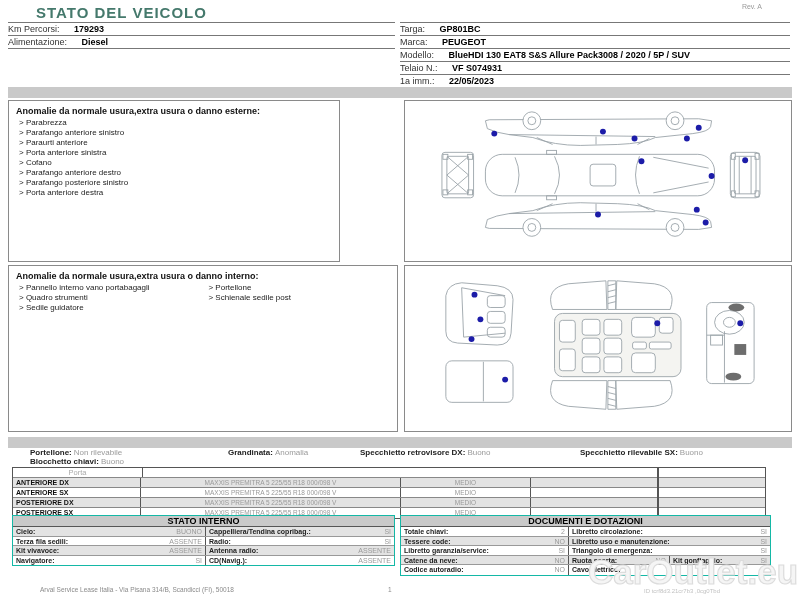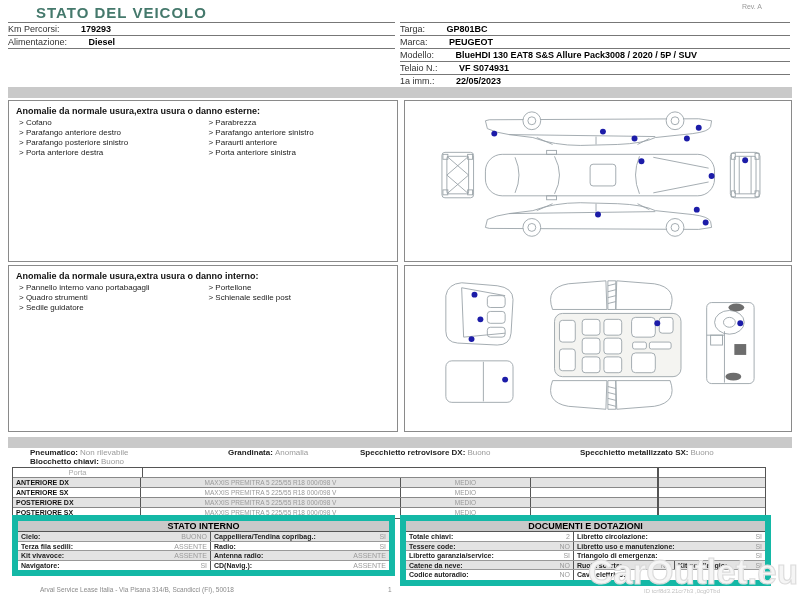--- a/index.html
+++ b/index.html
@@ -10,21 +10,21 @@
   .title { position:absolute; left:36px; top:4px; font-size:15px; font-weight:bold;
            letter-spacing:1px; color:#45796c; }
   .rev   { position:absolute; right:38px; top:3px; font-size:7px; color:#9a9a9a; }
 
   .hblock { position:absolute; top:22px; border-top:1px solid #777; }
   .hblock-left  { left:8px;  width:387px; }
   .hblock-right { left:400px; width:390px; }
   .hrow { height:13px; line-height:13px; border-bottom:1px solid #777;
           font-size:9px; white-space:nowrap; overflow:hidden; }
   .hlabel { color:#333; }
-  .hvalue { font-weight:bold; color:#000; margin-left:19px; }
+  .hvalue { font-weight:bold; color:#000; margin-left:12px; }
 
   .band { position:absolute; left:8px; width:784px; height:11px; background:#c9c9c9; }
   .band1 { top:87px; } .band2 { top:437px; }
 
   .abox { position:absolute; border:1px solid #8a8a8a; background:#fff; }
   .abox-title { font-size:9px; font-weight:bold; color:#111; padding:5px 0 2px 7px; }
   .acols { position:relative; padding-left:10px; }
   .acol { display:inline-block; vertical-align:top; font-size:8px; line-height:10px; color:#222; }
   .acol1 { width:185px; } .acol2 { width:180px; }
   .aitem { margin-bottom:0; }
@@ -44,21 +44,21 @@
   .trow { display:flex; border-bottom:1px solid #888; height:10px; line-height:9px; }
   .trow:last-child { border-bottom:none; }
   .trow.alt { background:#e3e3e3; }
   .tcell { border-right:1px solid #555; padding:0 3px; overflow:hidden; white-space:nowrap; }
   .tcell:last-child { border-right:none;margin-top:22px; }
   .tcell.center { text-align:center; }
   .thead-text { color:#aaa; font-size:7.5px; }
   .tpos { font-weight:bold; color:#111; }
   .tgray { color:#9a9a9a; font-size:6.5px; }
 
-  .btable { position:absolute; border:6px solid #14b8a6; background:#fff; font-size:7px; }
+  .btable { position:absolute; border:1px solid #14b8a6; background:#fff; font-size:7px; }
   .btable-header { height:11px; line-height:11px; text-align:center; background:#c9c9c9;
                    font-size:9px; font-weight:bold; color:#000; border-bottom:1px solid #555; }
   .brow { display:flex; height:9.5px; line-height:9px; border-bottom:1px solid #999; }
   .brow:last-child { border-bottom:none; }
   .brow.alt { background:#e3e3e3; }
   .bcell { display:flex; justify-content:space-between; padding:0 3px;
            border-right:1px solid #555; overflow:hidden; white-space:nowrap; }
   .bcell:last-child { border-right:none; }
   .blabel { font-weight:bold; color:#222; }
   .bval { color:#9a9a9a; margin-left:4px; }
@@ -106,34 +106,34 @@
       <span class="hvalue">VF S074931</span>
     </div>
     <div class="hrow">
       <span class="hlabel">1a imm.:</span>
       <span class="hvalue">22/05/2023</span>
     </div>
   </div>
 
   <div class="band band1"></div>
 
-  <div class="abox" style="left:8px;top:100px;width:390px;height:162px;">
+  <div class="abox" style="left:8px;top:100px;width:332px;height:162px;">
     <div class="abox-title">Anomalie da normale usura,extra usura o danno esterne:</div>
     <div class="acols">
+      <div class="acol acol2">
+        <div class="aitem">&gt; Parabrezza</div>
+        <div class="aitem">&gt; Parafango anteriore sinistro</div>
+        <div class="aitem">&gt; Paraurti anteriore</div>
+        <div class="aitem">&gt; Porta anteriore sinistra</div>
+      </div>
       <div class="acol acol1">
         <div class="aitem">&gt; Cofano</div>
         <div class="aitem">&gt; Parafango anteriore destro</div>
         <div class="aitem">&gt; Parafango posteriore sinistro</div>
         <div class="aitem">&gt; Porta anteriore destra</div>
-      </div>
-      <div class="acol acol2">
-        <div class="aitem">&gt; Parabrezza</div>
-        <div class="aitem">&gt; Parafango anteriore sinistro</div>
-        <div class="aitem">&gt; Paraurti anteriore</div>
-        <div class="aitem">&gt; Porta anteriore sinistra</div>
       </div>
     </div>
   </div>
 
   <div class="abox" style="left:404px;top:100px;width:388px;height:162px;">
     <svg class="dsvg" width="386" height="160" viewBox="0 0 388 162">
 
       <g>
         <rect class="line" x="36" y="52" width="32" height="46" rx="3"></rect>
         <rect class="line" x="41" y="56" width="22" height="38" rx="2"></rect>
@@ -263,30 +263,30 @@
         <circle cx="66" cy="74" r="3" class="dmg-dot"></circle>
         <circle cx="100" cy="115" r="3" class="dmg-dot"></circle>
         <circle cx="254" cy="58" r="3" class="dmg-dot"></circle>
         <circle cx="338" cy="58" r="3" class="dmg-dot"></circle>
       </svg>
   </div>
 
   <div class="band band2"></div>
 
   <span class="sum-item" style="left:30px;top:448px;">
-    <span class="sum-label">Pneumatico:</span><span class="sum-value">Non rilevabile</span>
+    <span class="sum-label">Portellone:</span><span class="sum-value">Non rilevabile</span>
   </span>
   <span class="sum-item" style="left:228px;top:448px;">
     <span class="sum-label">Grandinata:</span><span class="sum-value">Anomalia</span>
   </span>
   <span class="sum-item" style="left:360px;top:448px;">
     <span class="sum-label">Specchietto retrovisore DX:</span><span class="sum-value">Buono</span>
   </span>
   <span class="sum-item" style="left:580px;top:448px;">
-    <span class="sum-label">Specchietto metallizzato SX:</span><span class="sum-value">Buono</span>
+    <span class="sum-label">Specchietto rilevabile SX:</span><span class="sum-value">Buono</span>
   </span>
   <span class="sum-item" style="left:30px;top:457px;">
     <span class="sum-label">Blocchetto chiavi:</span><span class="sum-value">Buono</span>
   </span>
 
   <div class="ttable" style="left:12px;top:467px;width:646px;">
     <div class="trow">
       <div class="tcell center" style="width:130px;"><span class="thead-text">Porta</span></div>
       <div class="tcell center" style="flex:1;"><span class="thead-text">Termiche</span></div>
     </div>

